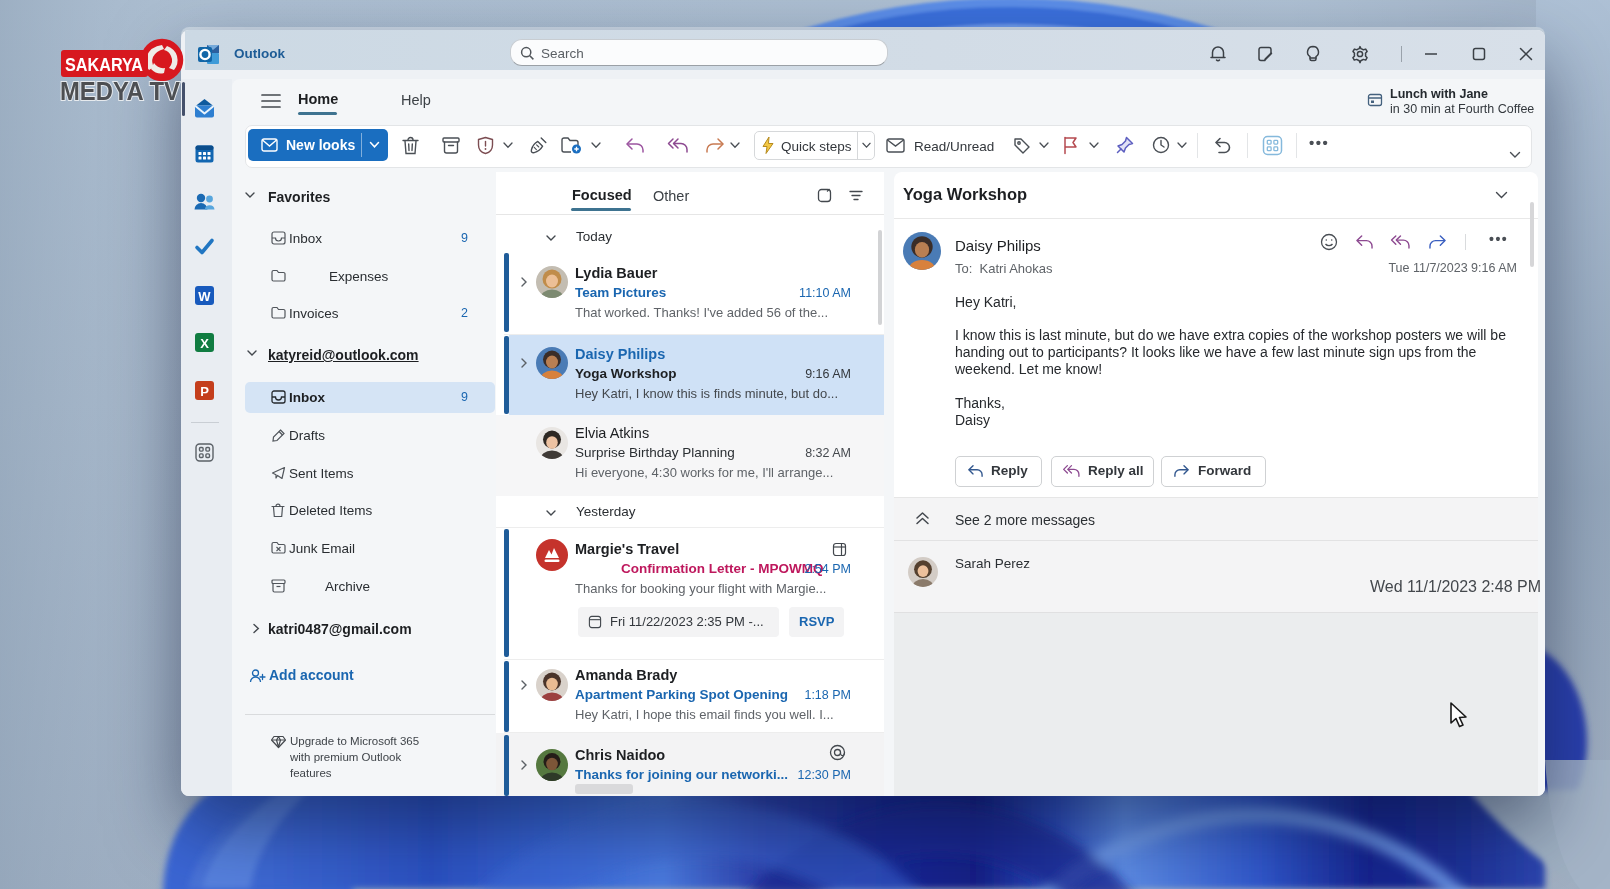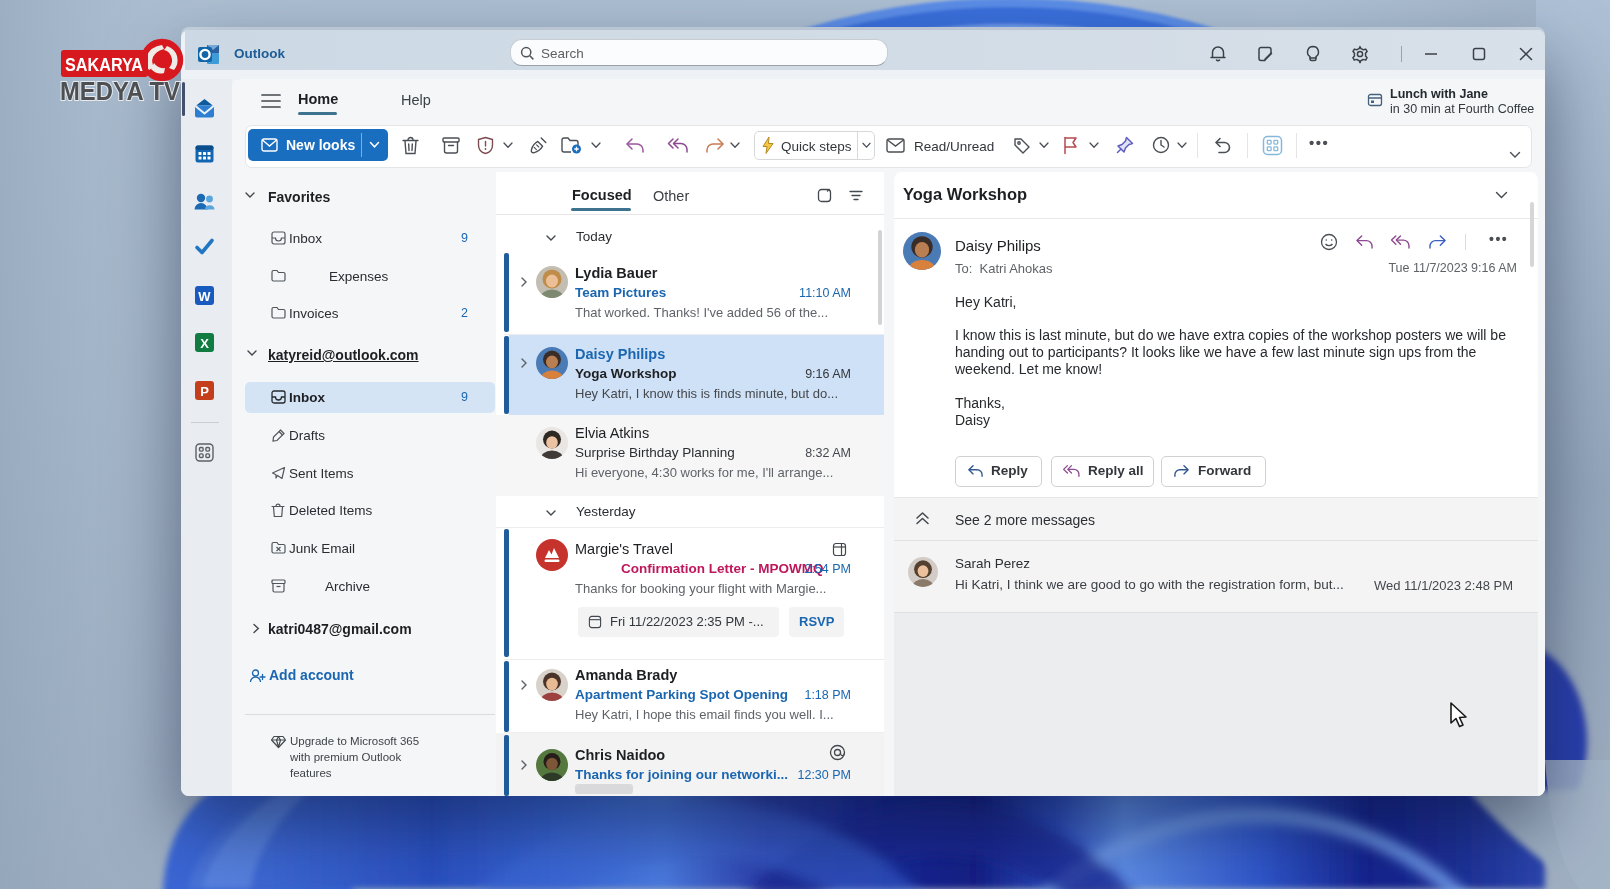--- a/index.html
+++ b/index.html
@@ -501,21 +501,21 @@
     </svg>
   <div class="t" style="left:395px;top:474px;font-size:13.5px;color:#2b2f33;">Yesterday</div>
   <div class="abs" style="left:315px;top:497px;width:388px;height:1px;background:#ededed;"></div>
 
   <div class="abs" style="left:323px;top:499px;width:5px;height:128px;background:#1f5c99;border-radius:2px;"></div>
   <svg class="abs" style="left:355px;top:509px;" width="32" height="32" viewBox="0 0 32 32">
       <circle cx="16" cy="16" r="16" fill="#c5332c"></circle>
       <path d="M9,19 L13,11 L15.5,15.5 L18,9 L23,19 Z" fill="#ffffff"></path>
       <rect x="8.5" y="20.5" width="15" height="2.6" rx="1.3" fill="#ffffff"></rect>
     </svg>
-  <div class="t" style="left:394px;top:511px;font-size:14.5px;font-weight:normal;color:#1d1f22;">Margie's Travel</div>
+  <div class="t" style="left:394px;top:511px;font-size:14.5px;font-weight:bold;color:#1d1f22;">Margie's Travel</div>
   <svg class="abs" style="left:651px;top:512px;" width="15" height="15" viewBox="0 0 15 15" fill="none" stroke="#43484e" stroke-width="1.2">
       <rect x="1.5" y="1.5" width="12" height="12" rx="2.5"></rect>
       <line x1="1.5" y1="5" x2="13.5" y2="5"></line>
       <line x1="9.5" y1="1.5" x2="9.5" y2="13.5"></line>
     </svg>
   <div class="t" style="left:394px;top:531px;font-size:13.5px;font-weight:bold;color:#be185d;margin-left:46px;">Confirmation Letter - MPOWMQ</div>
   <div class="t" style="left:670px;top:532px;font-size:12.5px;color:#1a66b0;transform:translateX(-100%);">2:54 PM</div>
   <div class="t" style="left:394px;top:551px;font-size:13px;color:#5f6368;">Thanks for booking your flight with Margie...</div>
   <div class="abs" style="left:397px;top:577px;width:201px;height:30px;background:#f3f3f4;border-radius:4px;"></div>
   <div class="abs" style="left:608px;top:577px;width:55px;height:30px;background:#f3f3f4;border-radius:4px;"></div>
@@ -663,22 +663,21 @@
         </clipPath>
       </defs>
       <g clip-path="url(#av7)">
         <rect width="32" height="32" fill="#d3ccc6"></rect>
         <circle cx="16" cy="13" r="9.5" fill="#54402f"></circle>
         <ellipse cx="16" cy="15" rx="5.8" ry="6.3" fill="#ecc09c"></ellipse>
         <path d="M4,33 a12,9.5 0 0 1 24,0 Z" fill="#8a7a6a"></path>
       </g>
     </svg>
   <div class="t" style="left:774px;top:526px;font-size:13.5px;color:#2b2f33;">Sarah Perez</div>
-  <div class="t" style="left:774px;top:547px;font-size:13.5px;color:#3c4146;">Hi Katri, I think we are good to go with the registration form, but...</div>
-  <div class="t" style="left:1332px;top:548px;font-size:13px;color:#44484d;transform:translateX(-100%);">Wed 11/1/2023 2:48 PM</div>
+  <div class="t" style="left:1360px;top:548px;font-size:16px;color:#44484d;transform:translateX(-100%);">Wed 11/1/2023 2:48 PM</div>
 
   <div class="abs" style="left:713px;top:582px;width:644px;height:184px;background:#ebedee;border-top:1px solid #e0e0e1;box-sizing:border-box;"></div>
 
   <svg class="abs" style="left:1268px;top:672px;" width="20" height="28" viewBox="0 0 20 28">
       <path d="M2,1 L2,21 L7,16.5 L10.5,24.5 L14,23 L10.5,15.5 L17,15 Z" fill="#ffffff" stroke="#1a1a1a" stroke-width="1.6" stroke-linejoin="round"></path>
     </svg>
 
 </div>
 
 <div class="abs" id="logo" style="left:40px;top:38px;width:190px;height:90px;">

